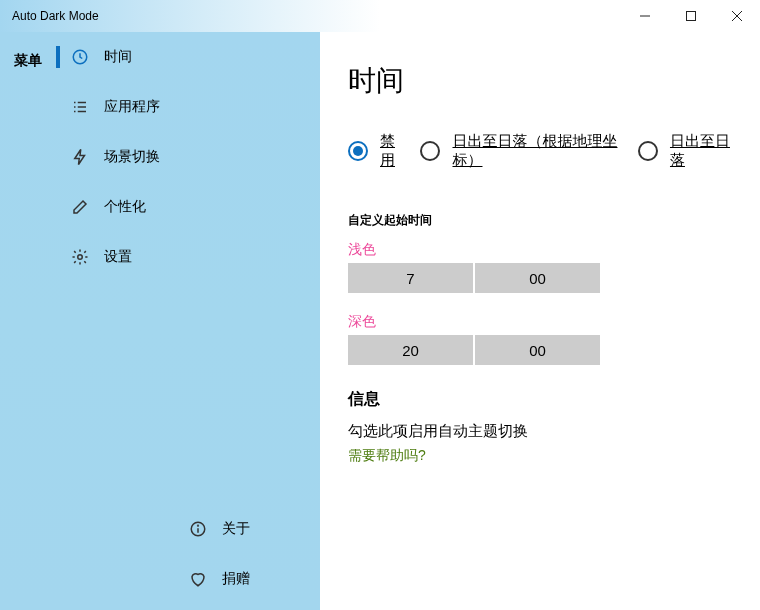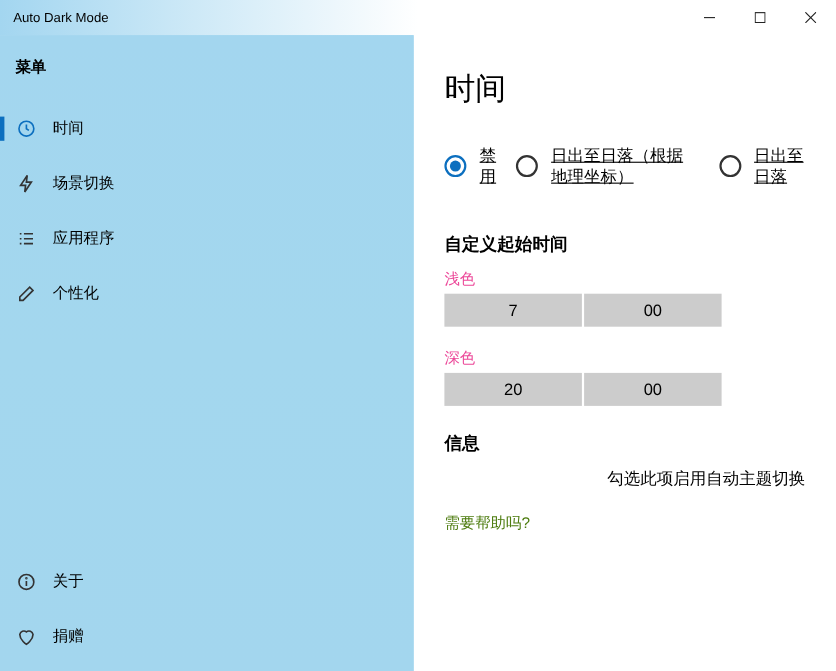--- a/index.html
+++ b/index.html
@@ -7,25 +7,25 @@
   .window { width: 760px; height: 610px; background: #fff; position: relative; display: flex; flex-direction: column; border-radius: 18px; }
   .titlebar { height: 32px; display: flex; align-items: center; background: linear-gradient(to right, #a3d6f0, #fff 50%); }
   .titlebar-title { font-size: 12px; padding-left: 12px; color: #000; flex: 1; }
   .win-controls { display: flex; height: 100%; }
   .win-btn { width: 46px; height: 32px; display: flex; align-items: center; justify-content: center; cursor: pointer; }
   .win-btn svg { stroke: #222; }
 
   .body { flex: 1; display: flex; min-height: 0; }
 
   .sidebar {
-    width: 376px;
+    width: 320px;
     background: linear-gradient(to bottom, #a3d6ef, #a3d7ee 50%, #a3d6ee);
     background-color: #a3d6ef;
     padding: 0;
-    display: flex; flex-direction: column;
+    display: flex; flex-direction: row;
     position: relative;
   }
   .sidebar-header { font-weight: 700; font-size: 14px; padding: 20px 14px 22px 14px; color:#000;}
   .nav { display:flex; flex-direction:column; }
   .nav-item {
     display: flex; align-items: center;
     height: 50px;
     padding: 0 14px;
     font-size: 14px;
     color: #000;
@@ -55,33 +55,33 @@
     width: 20px; height: 20px; border-radius: 50%;
     border: 2px solid #333;
     display:flex; align-items:center; justify-content:center;
     flex-shrink:0;
   }
   .radio-row.selected .radio-dot { border-color: #0c6fbf; }
   .radio-row.selected .radio-dot::after {
     content:""; width: 10px; height:10px; border-radius:50%; background:#0c6fbf;
   }
 
-  .section-heading { font-size: 16px; font-weight: 600; margin-bottom: 12px; }
+  .section-heading { font-size: 12px; font-weight: 600; margin-bottom: 12px; }
   .field-label { font-size: 14px; color: #ec4899; margin-bottom: 4px; }
   .time-row { display:flex; gap:2px; margin-bottom: 20px; }
   .time-cell {
     width: 125px; height: 30px;
     background: #ccc;
     display:flex; align-items:center; justify-content:center;
     font-size: 15px;
     cursor: pointer;
   }
 
   .info-heading { font-size: 16px; font-weight:600; margin-top: 24px; margin-bottom: 12px;}
-  .info-text { font-size: 15px; margin-bottom: 22px; text-align: right; }
+  .info-text { font-size: 15px; margin-bottom: 6px; }
   .help-link { font-size: 14px; color: #4d7c0f; cursor:pointer; }
 </style>
 </head>
 <body>
 
 <div class="window">
 
   <div class="titlebar">
     <div class="titlebar-title">Auto Dark Mode</div>
     <div class="win-controls">
@@ -116,49 +116,58 @@
                 <circle cx="12" cy="12" r="9"></circle>
                 <path d="M12 7v5l3 2"></path>
               </svg>
           </span>
           <span>时间</span>
         </div>
 
         <div class="nav-item">
           <span class="nav-icon">
             <svg width="18" height="18" viewBox="0 0 24 24" fill="none" stroke="#333" stroke-width="2">
-                <path d="M13 2 5 14h6l-1 8 8-12h-6l1-8z"></path>
-              </svg>
-          </span>
-          <span>场景切换</span>
-        </div>
-
-        <div class="nav-item">
-          <span class="nav-icon">
-            <svg width="18" height="18" viewBox="0 0 24 24" fill="none" stroke="#333" stroke-width="2">
                 <line x1="4" y1="6" x2="6" y2="6"></line>
                 <line x1="9" y1="6" x2="20" y2="6"></line>
                 <line x1="4" y1="12" x2="6" y2="12"></line>
                 <line x1="9" y1="12" x2="20" y2="12"></line>
                 <line x1="4" y1="18" x2="6" y2="18"></line>
                 <line x1="9" y1="18" x2="20" y2="18"></line>
               </svg>
           </span>
           <span>应用程序</span>
         </div>
 
         <div class="nav-item">
           <span class="nav-icon">
             <svg width="18" height="18" viewBox="0 0 24 24" fill="none" stroke="#333" stroke-width="2">
+                <path d="M13 2 5 14h6l-1 8 8-12h-6l1-8z"></path>
+              </svg>
+          </span>
+          <span>场景切换</span>
+        </div>
+
+        <div class="nav-item">
+          <span class="nav-icon">
+            <svg width="18" height="18" viewBox="0 0 24 24" fill="none" stroke="#333" stroke-width="2">
                 <path d="M4 20h4L20 8l-4-4L4 16v4z"></path>
               </svg>
           </span>
           <span>个性化</span>
         </div>
 
+        <div class="nav-item">
+          <span class="nav-icon">
+            <svg width="18" height="18" viewBox="0 0 24 24" fill="none" stroke="#333" stroke-width="2">
+                <circle cx="12" cy="12" r="3"></circle>
+                <path d="M12 2v3M12 19v3M4.2 4.2l2.1 2.1M17.7 17.7l2.1 2.1M2 12h3M19 12h3M4.2 19.8l2.1-2.1M17.7 6.3l2.1-2.1"></path>
+              </svg>
+          </span>
+          <span>设置</span>
+        </div>
       </div>
 
       <div class="nav nav-footer">
         <div class="nav-item">
           <span class="nav-icon">
             <svg width="18" height="18" viewBox="0 0 24 24" fill="none" stroke="#333" stroke-width="2">
                 <circle cx="12" cy="12" r="9"></circle>
                 <line x1="12" y1="11" x2="12" y2="17"></line>
                 <circle cx="12" cy="7.5" r="0.5" fill="#333"></circle>
               </svg>

